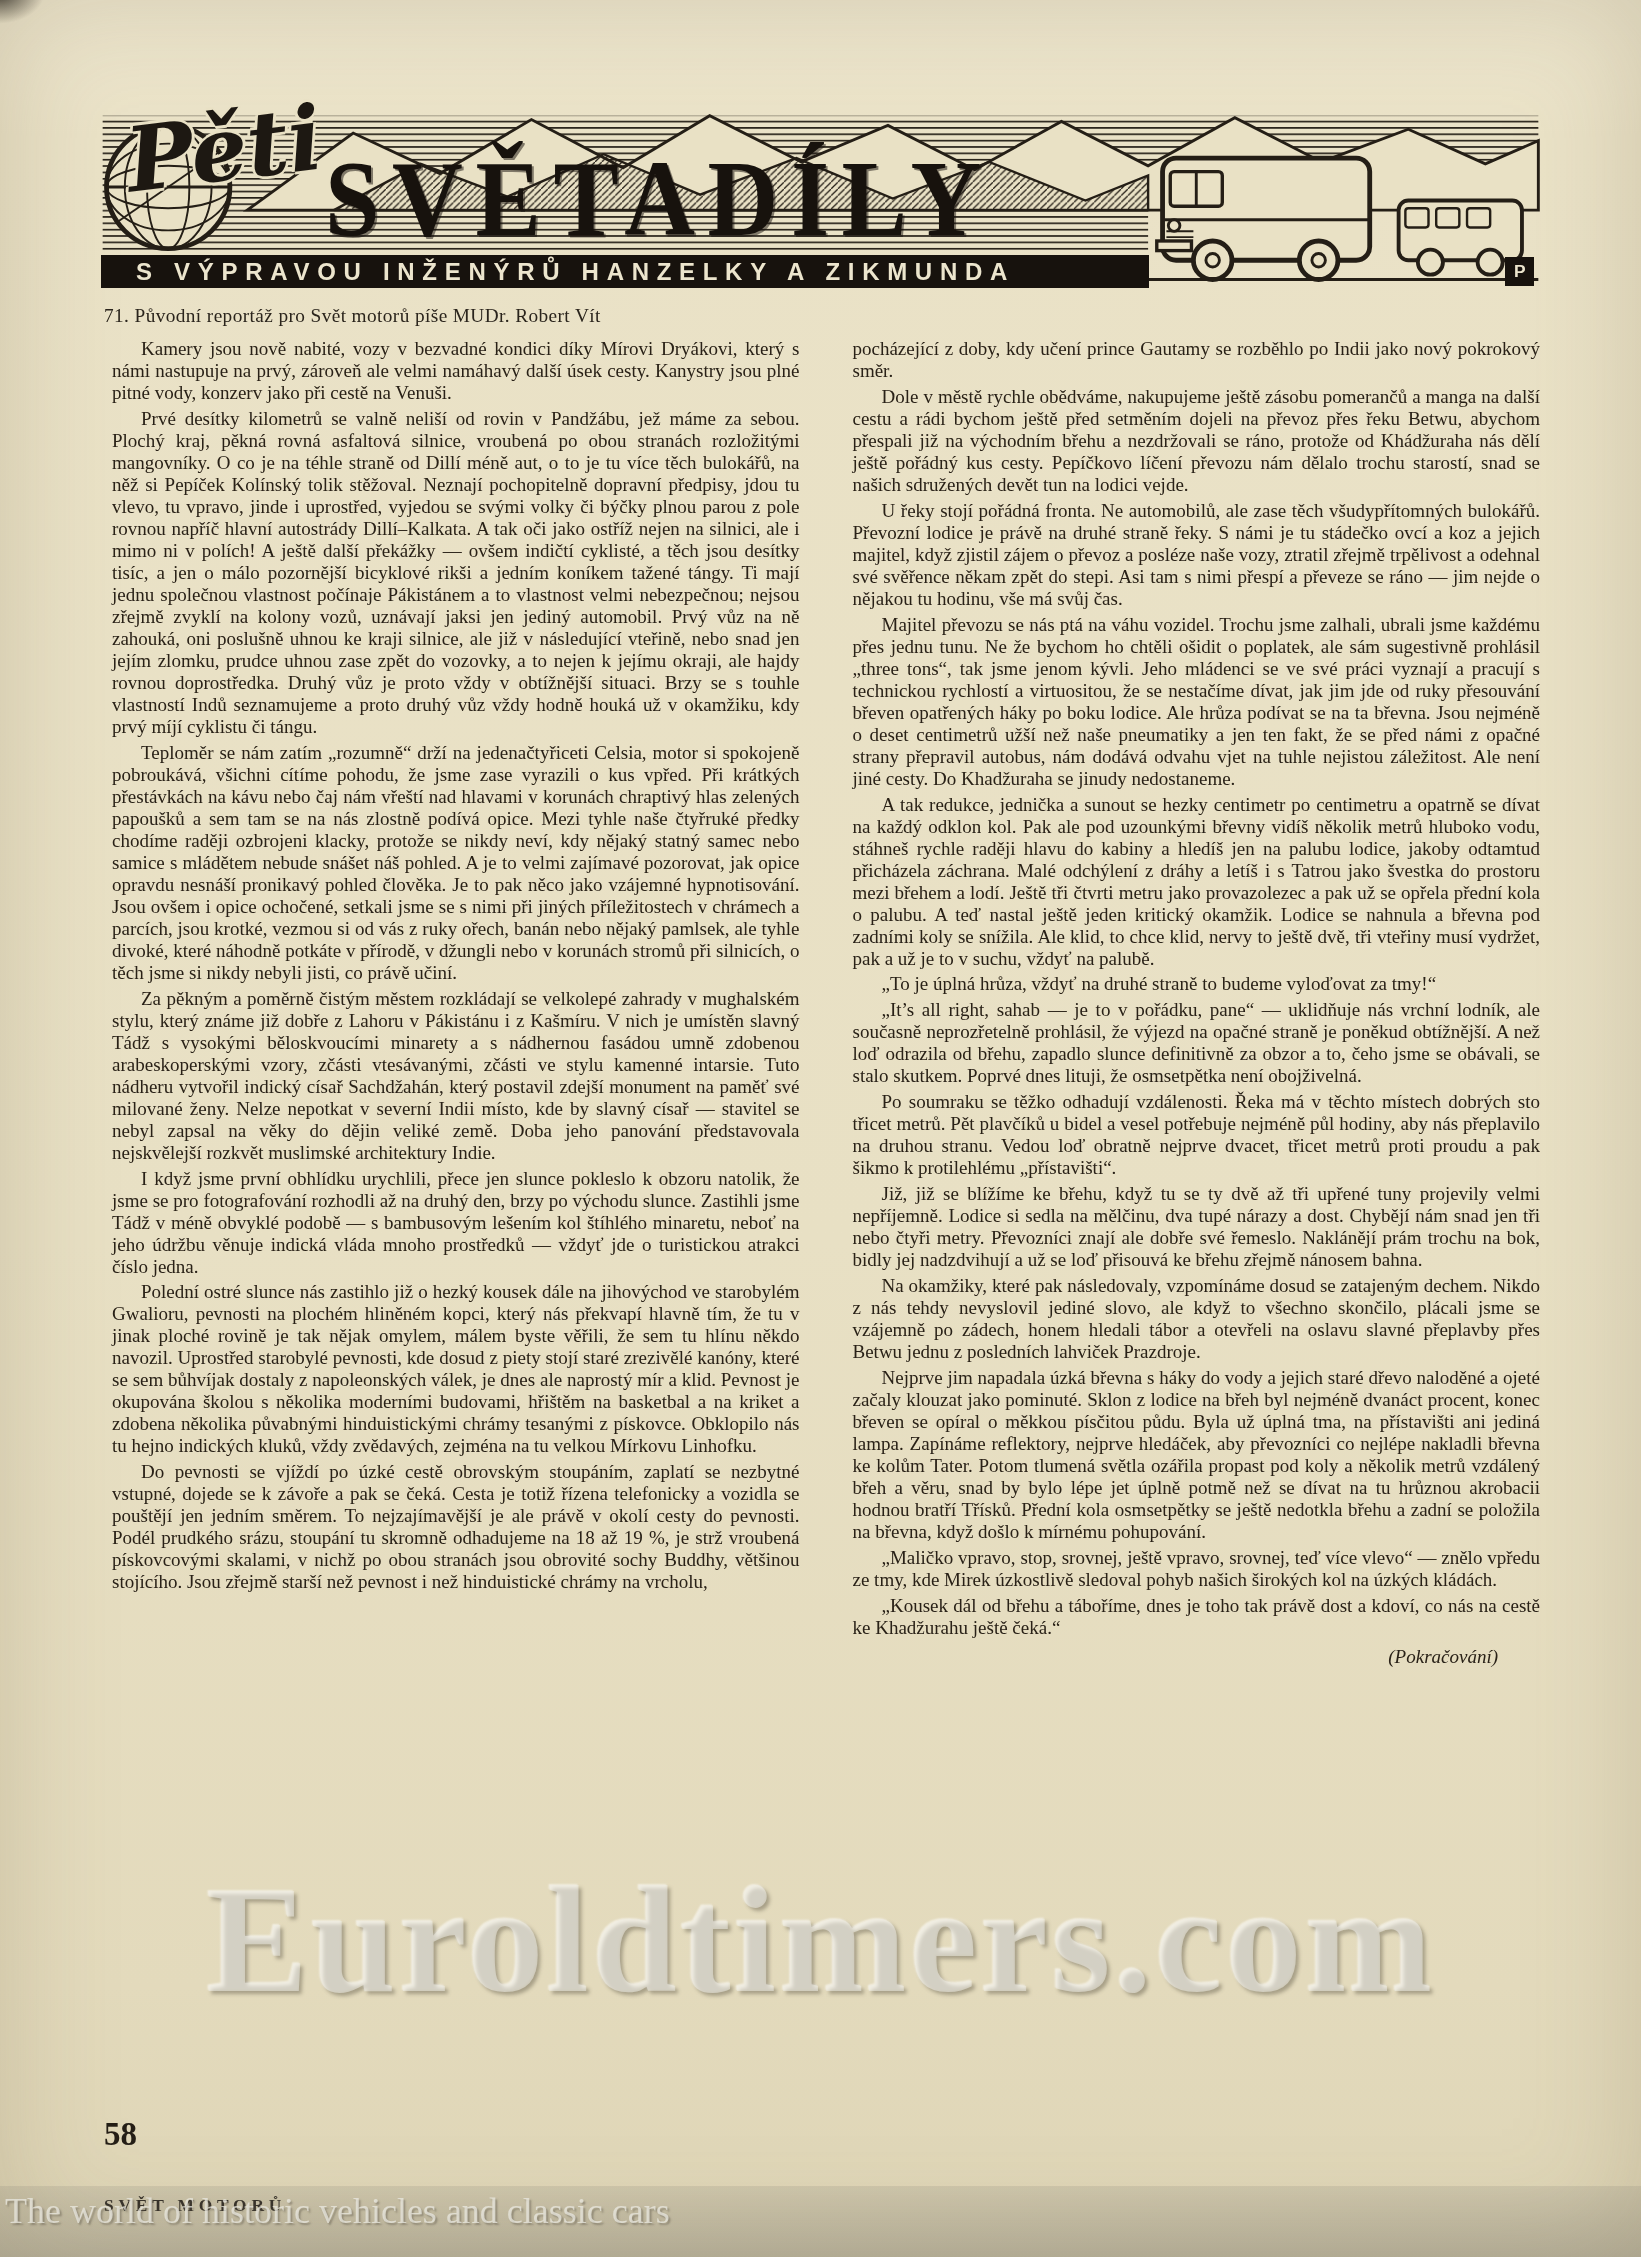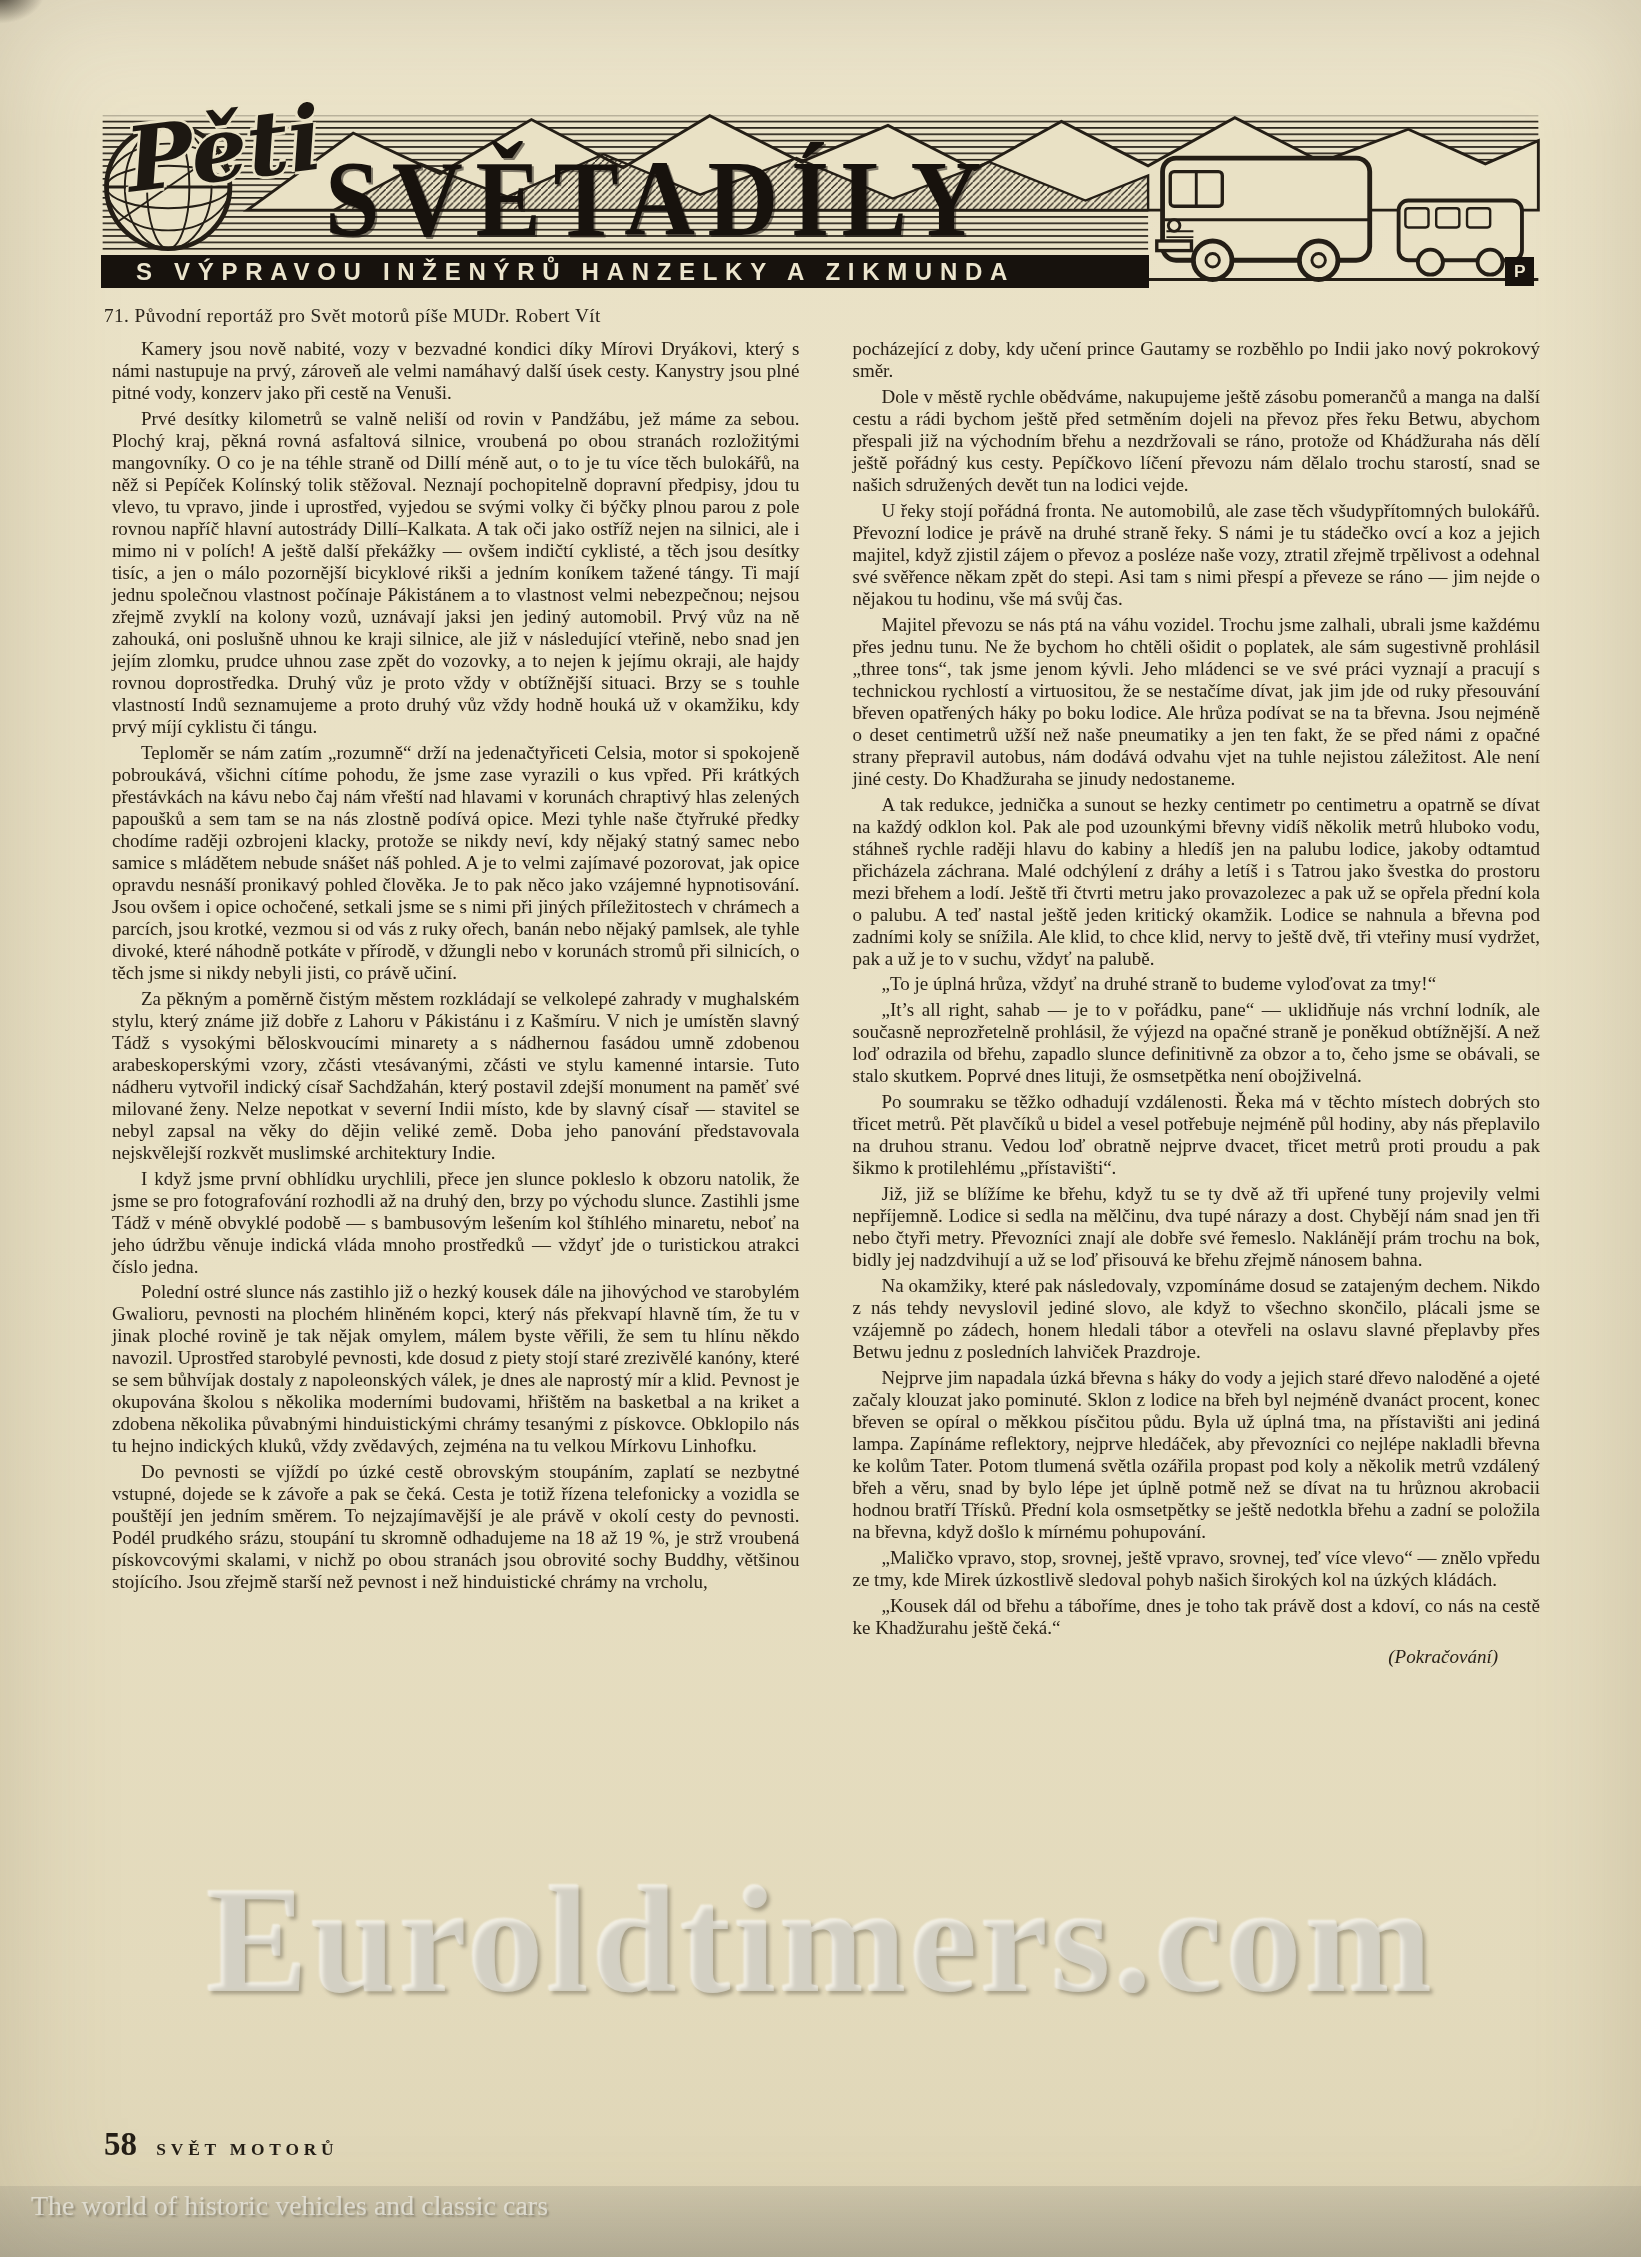--- a/index.html
+++ b/index.html
@@ -51,40 +51,40 @@
   .byline { position:absolute; left:104px; top:305px; font-size:19.3px; color:#2a241c; letter-spacing:0.4px; }
 
   
   .article { position:absolute; left:101px; top:338px; width:1439px; display:flex; gap:42px; }
   .col { width:698px; font-size:19px; line-height:22px; text-align:justify; color:#29221717; color:#292117;margin-left:11px; }
   .col p.para { text-indent:29px; margin:0 0 3.9px 0; }
   .col-inner p.para:first-child { text-indent:0; }
   .continuation { text-align:right; font-style:italic; font-size:19px; margin-top:7.7px; padding-right:42px; }
 
   
-  .footer { position:absolute; left:104px; top:2116px; display:flex; align-items:baseline; gap:19.3px; }
+  .footer { position:absolute; left:104px; top:2116px; display:flex; align-items:baseline; gap:19.3px;flex-direction:column; }
   .page-number { font-size:33px; font-weight:bold; color:#241e16; }
   .magazine-name { font-size:17.4px; font-weight:bold; letter-spacing:4.8px; color:#241e16;margin-top:23px; }
 
   
   .watermark-main {
     position:absolute; left:0; top:1852px; width:1641px; text-align:center;
     font-family:"Liberation Serif", serif; font-weight:bold;
     font-size:153px; letter-spacing:2.9px;
     color:rgba(240,238,230,0.55);
     text-shadow:2.9px 2.9px 3.9px rgba(95,88,70,0.45), -1px -1px 1.9px rgba(255,255,255,0.55);
     pointer-events:none; white-space:nowrap;
   }
   .bottom-strip {
     position:absolute; left:0; bottom:0; width:1641px; height:71px;
     background:linear-gradient(180deg, rgba(125,122,112,0.18), rgba(125,122,112,0.38));
   }
   .watermark-tagline {
-    position:absolute; left:31px; top:2190px;
-    font-family:"Liberation Serif", serif; font-size:28px;
+    position:absolute; left:5px; top:2190px;
+    font-family:"Liberation Serif", serif; font-size:36px;
     color:rgba(235,233,225,0.75);
     text-shadow:1.9px 1.9px 1.9px rgba(90,85,70,0.45);
     white-space:nowrap;
   }
 </style>
 </head>
 <body>
 
 <div class="page">
 

